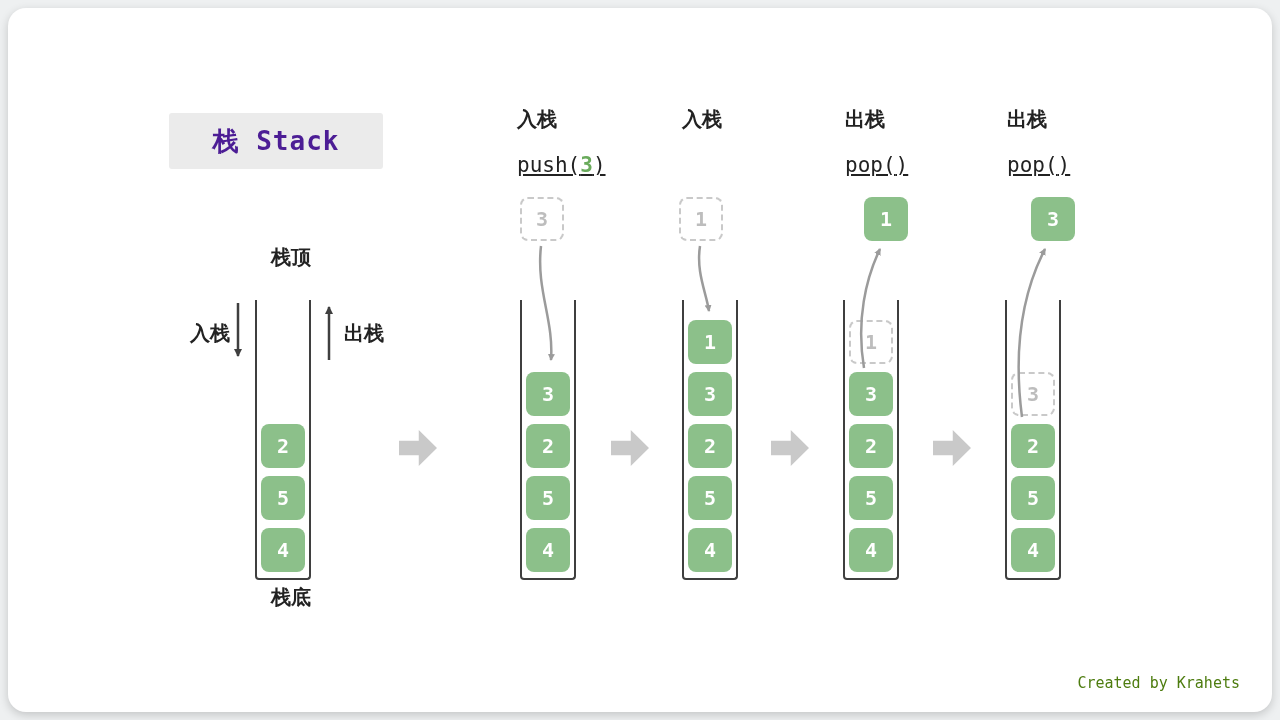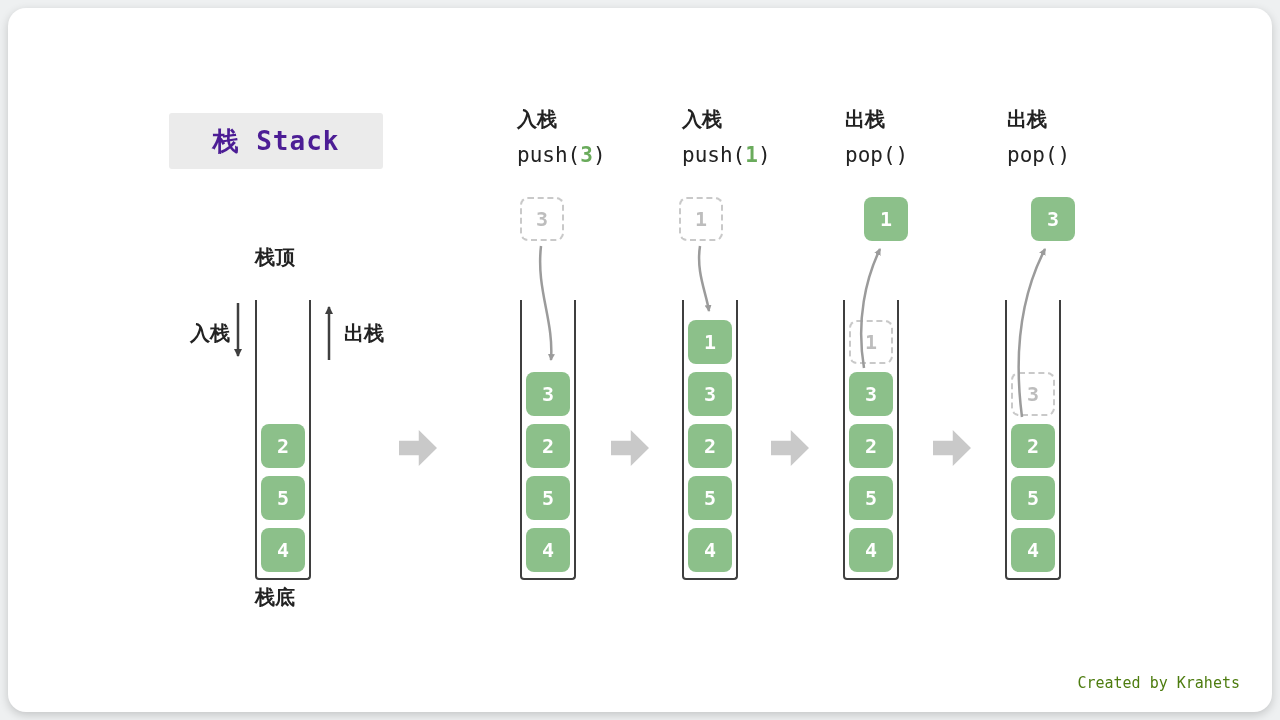--- a/index.html
+++ b/index.html
@@ -17,21 +17,21 @@
   }
   .title-box {
     position:absolute; left:169px; top:113px; width:214px; height:56px;
     background:#ebebeb; border-radius:3px;
     display:flex; align-items:center; justify-content:center;
     font:700 26px "DejaVu Sans Mono", monospace; color:#4c1d95;
     letter-spacing:1px;
   }
   .step-header { position:absolute; top:106px; width:160px; }
   .step-label { font:700 20px "DejaVu Sans","Liberation Sans",sans-serif; color:#222; line-height:26px; }
-  .step-code  { font:400 21px "DejaVu Sans Mono", monospace; color:#222; line-height:26px; margin-top:10px; }
+  .step-code  { font:400 21px "DejaVu Sans Mono", monospace; color:#222; line-height:26px; margin-top:20px;text-decoration:underline; }
   .step-code .arg { color:#6aab5c; font-weight:700; }
 
   .stack {
     position:absolute; top:300px; width:56px; height:280px;
     border:2px solid #3f3f3f; border-top:none;
     border-radius:0 0 4px 4px; background:#fff;
   }
   .cell {
     position:absolute; left:4px; width:44px; height:44px; border-radius:8px;
     display:flex; align-items:center; justify-content:center;
@@ -44,21 +44,21 @@
   .float-cell {
     position:absolute; top:197px; width:44px; height:44px; border-radius:8px;
     display:flex; align-items:center; justify-content:center;
     font:700 20px "DejaVu Sans Mono", monospace;
   }
   .float-cell.green { background:#8CC08A; color:#fff; }
   .float-cell.ghost { border:2px dashed #c9c9c9; background:#fff; color:#bdbdbd; }
 
   .side-label { position:absolute; font:700 20px "DejaVu Sans","Liberation Sans",sans-serif; color:#222; }
   .center-label {
-    position:absolute; left:255px; width:56px; text-align:left;
+    position:absolute; left:255px; width:56px; text-align:right;
     font:700 20px "DejaVu Sans","Liberation Sans",sans-serif; color:#222;
   }
 
   .block-arrow {
     position:absolute; top:430px; width:38px; height:36px; background:#c9c9c9;
     clip-path:polygon(0% 30%, 52% 30%, 52% 0%, 100% 50%, 52% 100%, 52% 70%, 0% 70%);
   }
   .overlay { position:absolute; left:0; top:0; pointer-events:none; }
   .watermark {
     position:absolute; top:674px; right:40px;
@@ -93,21 +93,20 @@
   <div class="float-cell ghost" style="left:520px">3</div>
   <div class="stack" style="left:520px">
     <div class="cell green slot1">3</div>
     <div class="cell green slot2">2</div>
     <div class="cell green slot3">5</div>
     <div class="cell green slot4">4</div>
   </div>
 
   <div class="step-header" style="left:682px">
     <div class="step-label">入栈</div>
-    <div class="step-code"><span>push(</span><span class="arg">1</span><span>)</span></div>
   </div>
   <div class="float-cell ghost" style="left:679px">1</div>
   <div class="stack" style="left:682px">
     <div class="cell green slot0">1</div>
     <div class="cell green slot1">3</div>
     <div class="cell green slot2">2</div>
     <div class="cell green slot3">5</div>
     <div class="cell green slot4">4</div>
   </div>
 

